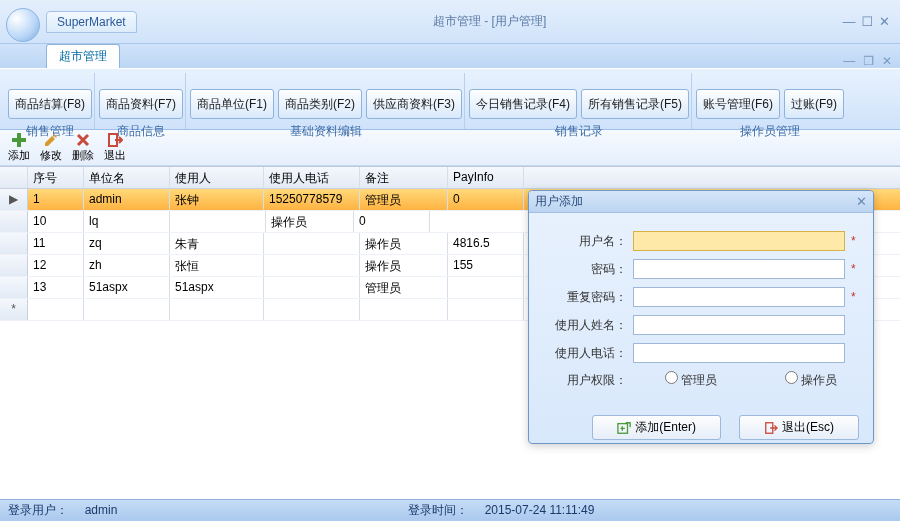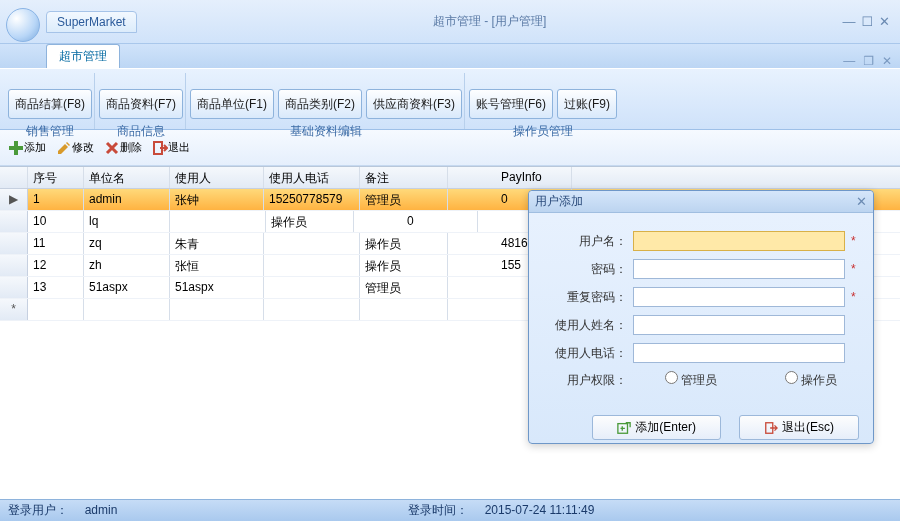--- a/index.html
+++ b/index.html
@@ -17,29 +17,29 @@
 .tabright { margin-left: auto; padding: 0 8px; color: #7a99c0; display: flex; gap: 8px; align-items: center; }
 
 .ribbon { height: 62px; background: linear-gradient(#e8f2fe, #cfe2fa); border-top: 1px solid #fff; border-bottom: 1px solid #9ec0e8; display: flex; padding: 4px 6px 0; gap: 2px; }
 .rgroup { display: flex; flex-direction: column; align-items: center; padding: 16px 2px; border-right: 1px solid #b8d0ec; }
 .rgroup:last-child { border-right: none; }
 .rbtns { display: flex; gap: 4px; }
 .rbtn { background: linear-gradient(#fdfeff, #d9e9fb); border: 1px solid #8eb3dc; border-radius: 3px; padding: 4px 6px; color: #1a1a1a; white-space: nowrap; cursor: pointer; height: 30px; display: flex; align-items: center; }
 .rlabel { color: #3a6aa5; margin-top: 4px; font-size: 12px; }
 
 .toolbar { height: 36px; background: linear-gradient(#f6faff, #e5effc); border-bottom: 1px solid #c6d9f0; display: flex; align-items: center; padding: 0 6px; gap: 6px; }
-.tbtn { display: flex; flex-direction: row; align-items: center; cursor: pointer; padding: 0 2px; }
+.tbtn { display: flex; flex-direction: column; align-items: center; cursor: pointer; padding: 0 2px; }
 .tbtn .ic { width: 16px; height: 16px; }
 .tbtn span.lbl { font-size: 11px; }
 
 .grid { height: 336px; background: #fff; border-top: 1px solid #b8c7da; position: relative; }
 .gh { display: flex; background: linear-gradient(#f5f8fc, #e2eaf5); border-bottom: 1px solid #c6d0e0; height: 22px; }
 .gh div, .gr div { border-right: 1px solid #d6dee9; padding: 3px 5px; overflow: hidden; white-space: nowrap; }
 .c0 { width: 28px; } .c1 { width: 56px; } .c2 { width: 86px; } .c3 { width: 94px; }
-.c4 { width: 96px; } .c5 { width: 88px; } .c6 { width: 76px; margin-left: 48px; }
+.c4 { width: 96px; } .c5 { width: 88px; } .c6 { width: 76px; }
 .gbody .gr { display: flex; height: 22px; border-bottom: 1px solid #eef2f8; }
 .gr.sel { background: linear-gradient(#ffd97a, #ffb341); }
 .gr .c0 { background: linear-gradient(#f5f8fc, #e2eaf5); border-right: 1px solid #c6d0e0; text-align: center; color: #555; }
 .gh .c0 { background: linear-gradient(#f5f8fc, #e2eaf5); }
 .newrow .c0::before { content: "*"; }
 
 .dialog { position: absolute; left: 528px; top: 190px; width: 346px; height: 254px; background: linear-gradient(#e9f2fe, #d8e8fb); border: 1px solid #6e97c8; border-radius: 4px; box-shadow: 0 2px 8px rgba(0,0,0,.2); }
 .dlghdr { height: 22px; background: linear-gradient(#d5e6fa, #bcd4f0); display: flex; align-items: center; padding: 0 6px; border-bottom: 1px solid #a0bee0; border-radius: 4px 4px 0 0; }
 .dlghdr .ttl { color: #2a4a7a; flex: 1; }
 .dlghdr .x { color: #6a8ab2; cursor: pointer; font-size: 13px; }
@@ -98,20 +98,27 @@
   <div class="rgroup">
     <div class="rbtns">
       <div class="rbtn">商品单位(F1)</div>
       <div class="rbtn">商品类别(F2)</div>
       <div class="rbtn">供应商资料(F3)</div>
     </div>
     <div class="rlabel">基础资料编辑</div>
   </div>
   <div class="rgroup">
     <div class="rbtns">
+      <div class="rbtn">今日销售记录(F4)</div>
+      <div class="rbtn">所有销售记录(F5)</div>
+    </div>
+    <div class="rlabel">销售记录</div>
+  </div>
+  <div class="rgroup">
+    <div class="rbtns">
       <div class="rbtn">账号管理(F6)</div>
       <div class="rbtn">过账(F9)</div>
     </div>
     <div class="rlabel">操作员管理</div>
   </div>
 </div>
 
 <div class="toolbar">
   <div class="tbtn">
     <svg class="ic ic-add" viewBox="0 0 16 16">

